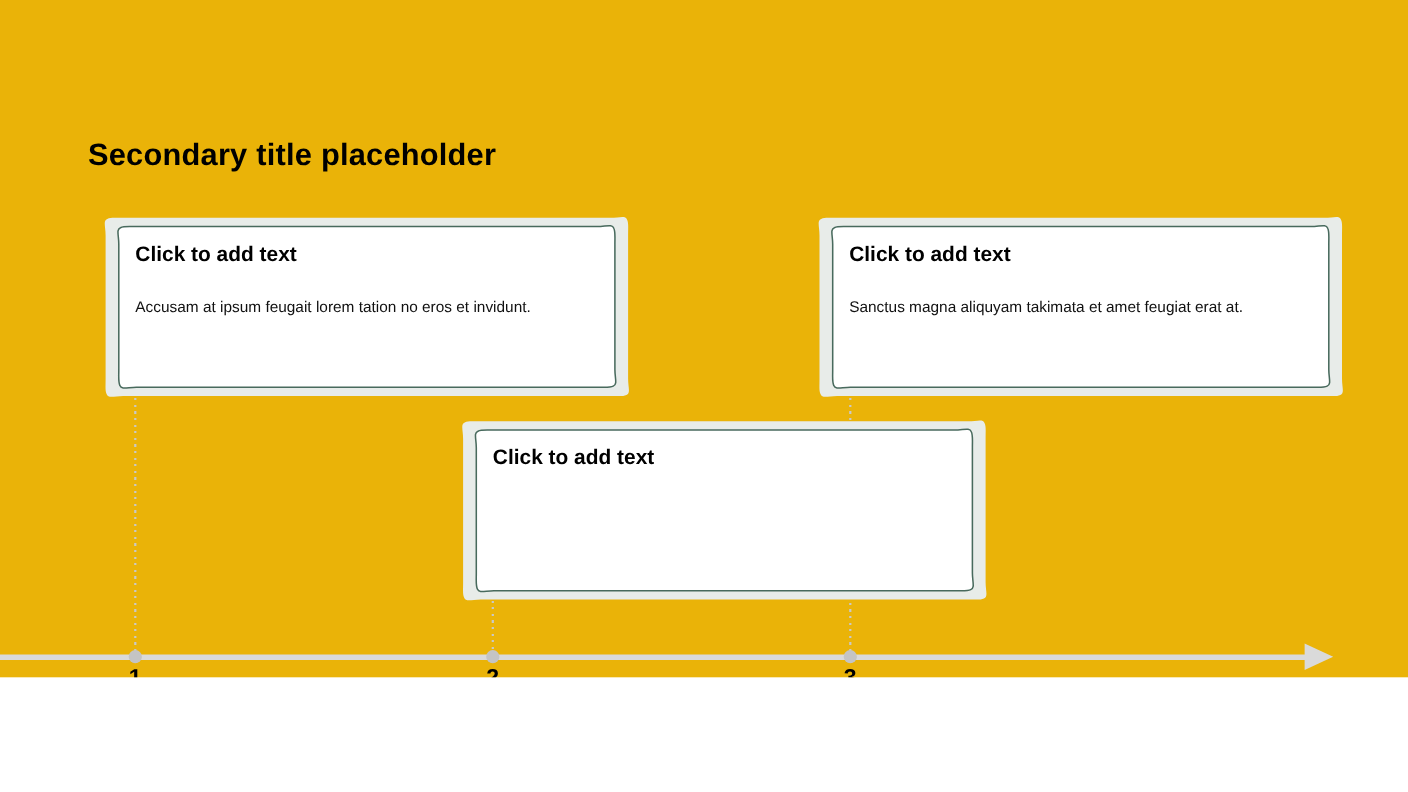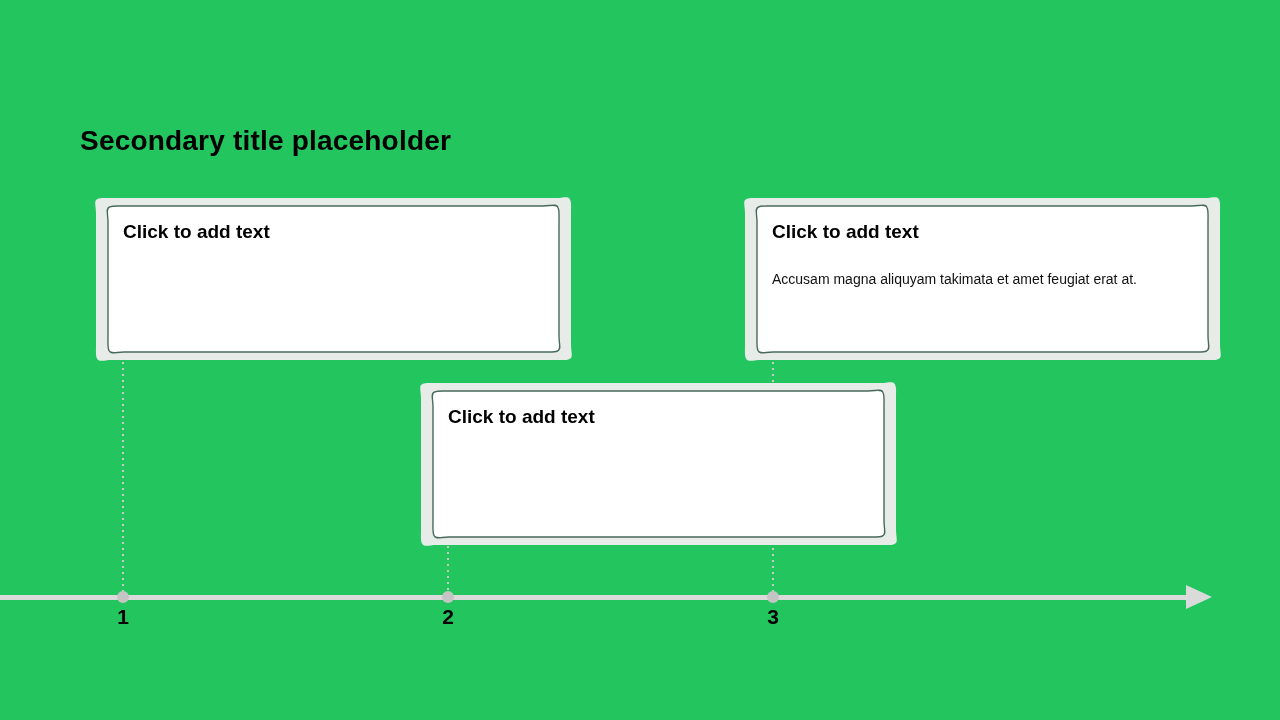--- a/index.html
+++ b/index.html
@@ -1,17 +1,17 @@
 <!DOCTYPE html>
 <html style="--frame-border: #486a5d; --frame-bg: #e8ece9; --timeline-color: #dadada; --dot-color: #c4c4c4; --connector-color: #c9c9c9; --text-color: #000000;"><head>
 <meta charset="utf-8">
 <style>
   html,body{margin:0;padding:0;background:#fff;}
   .slide{
-    position:relative;width:1280px;height:720px;background:#22c55e;overflow:hidden;
+    position:relative;width:1280px;height:616px;background:#eab308;overflow:hidden;
     font-family:"Liberation Sans", sans-serif;
   }
   .title{
     position:absolute;left:80px;top:125px;margin:0;
     font-size:28px;font-weight:700;color:var(--text-color,#000);
     letter-spacing:.2px;white-space:nowrap;
   }
   
   .connector{
     position:absolute;width:2px;z-index:0;
@@ -68,37 +68,38 @@
   <div class="connector" id="connector-1"></div>
   <div class="connector" id="connector-2"></div>
   <div class="connector" id="connector-3"></div>
 
   <div class="card" id="card-1">
     <svg class="frame" width="475" height="162" viewBox="0 0 475 162">
       <path class="frame-outer" d="M 16 0 L 459 0 C 467 0 472.5 -2.5 474 1.5 C 475.5 4.5 475 8 475 16 L 475 146 C 475 154 477.5 159.5 473.5 161 C 470.5 162.5 467 162 459 162 L 16 162 C 8 162 2.5 164.5 1 160.5 C -0.5 157.5 0 154 0 146 L 0 16 C 0 8 -2.5 2.5 1.5 1 C 4.5 -0.5 8 0 16 0 Z"></path>
       <path class="frame-inner" d="M 28 8 L 447 8 C 455 8 460.5 5.5 462 9.5 C 463.5 12.5 463 16 463 24 L 463 138 C 463 146 465.5 151.5 461.5 153 C 458.5 154.5 455 154 447 154 L 28 154 C 20 154 14.5 156.5 13 152.5 C 11.5 149.5 12 146 12 138 L 12 24 C 12 16 9.5 10.5 13.5 9 C 16.5 7.5 20 8 28 8 Z"></path>
     </svg>
     <div class="card-title">Click to add text</div>
+    <div class="card-body">Accusam at ipsum feugait lorem tation no eros et invidunt.</div>
   </div>
 
   <div class="card" id="card-2">
     <svg class="frame" width="475" height="162" viewBox="0 0 475 162">
       <path class="frame-outer" d="M 16 0 L 459 0 C 467 0 472.5 -2.5 474 1.5 C 475.5 4.5 475 8 475 16 L 475 146 C 475 154 477.5 159.5 473.5 161 C 470.5 162.5 467 162 459 162 L 16 162 C 8 162 2.5 164.5 1 160.5 C -0.5 157.5 0 154 0 146 L 0 16 C 0 8 -2.5 2.5 1.5 1 C 4.5 -0.5 8 0 16 0 Z"></path>
       <path class="frame-inner" d="M 28 8 L 447 8 C 455 8 460.5 5.5 462 9.5 C 463.5 12.5 463 16 463 24 L 463 138 C 463 146 465.5 151.5 461.5 153 C 458.5 154.5 455 154 447 154 L 28 154 C 20 154 14.5 156.5 13 152.5 C 11.5 149.5 12 146 12 138 L 12 24 C 12 16 9.5 10.5 13.5 9 C 16.5 7.5 20 8 28 8 Z"></path>
     </svg>
     <div class="card-title">Click to add text</div>
   </div>
 
   <div class="card" id="card-3">
     <svg class="frame" width="475" height="162" viewBox="0 0 475 162">
       <path class="frame-outer" d="M 16 0 L 459 0 C 467 0 472.5 -2.5 474 1.5 C 475.5 4.5 475 8 475 16 L 475 146 C 475 154 477.5 159.5 473.5 161 C 470.5 162.5 467 162 459 162 L 16 162 C 8 162 2.5 164.5 1 160.5 C -0.5 157.5 0 154 0 146 L 0 16 C 0 8 -2.5 2.5 1.5 1 C 4.5 -0.5 8 0 16 0 Z"></path>
       <path class="frame-inner" d="M 28 8 L 447 8 C 455 8 460.5 5.5 462 9.5 C 463.5 12.5 463 16 463 24 L 463 138 C 463 146 465.5 151.5 461.5 153 C 458.5 154.5 455 154 447 154 L 28 154 C 20 154 14.5 156.5 13 152.5 C 11.5 149.5 12 146 12 138 L 12 24 C 12 16 9.5 10.5 13.5 9 C 16.5 7.5 20 8 28 8 Z"></path>
     </svg>
     <div class="card-title">Click to add text</div>
-    <div class="card-body">Accusam magna aliquyam takimata et amet feugiat erat at.</div>
+    <div class="card-body">Sanctus magna aliquyam takimata et amet feugiat erat at.</div>
   </div>
 
   <div class="timeline-line"></div>
   <div class="timeline-arrowhead"></div>
 
   <div class="timeline-dot" id="dot-1"></div>
   <div class="timeline-dot" id="dot-2"></div>
   <div class="timeline-dot" id="dot-3"></div>
 
   <div class="timeline-number" id="num-1">1</div>

